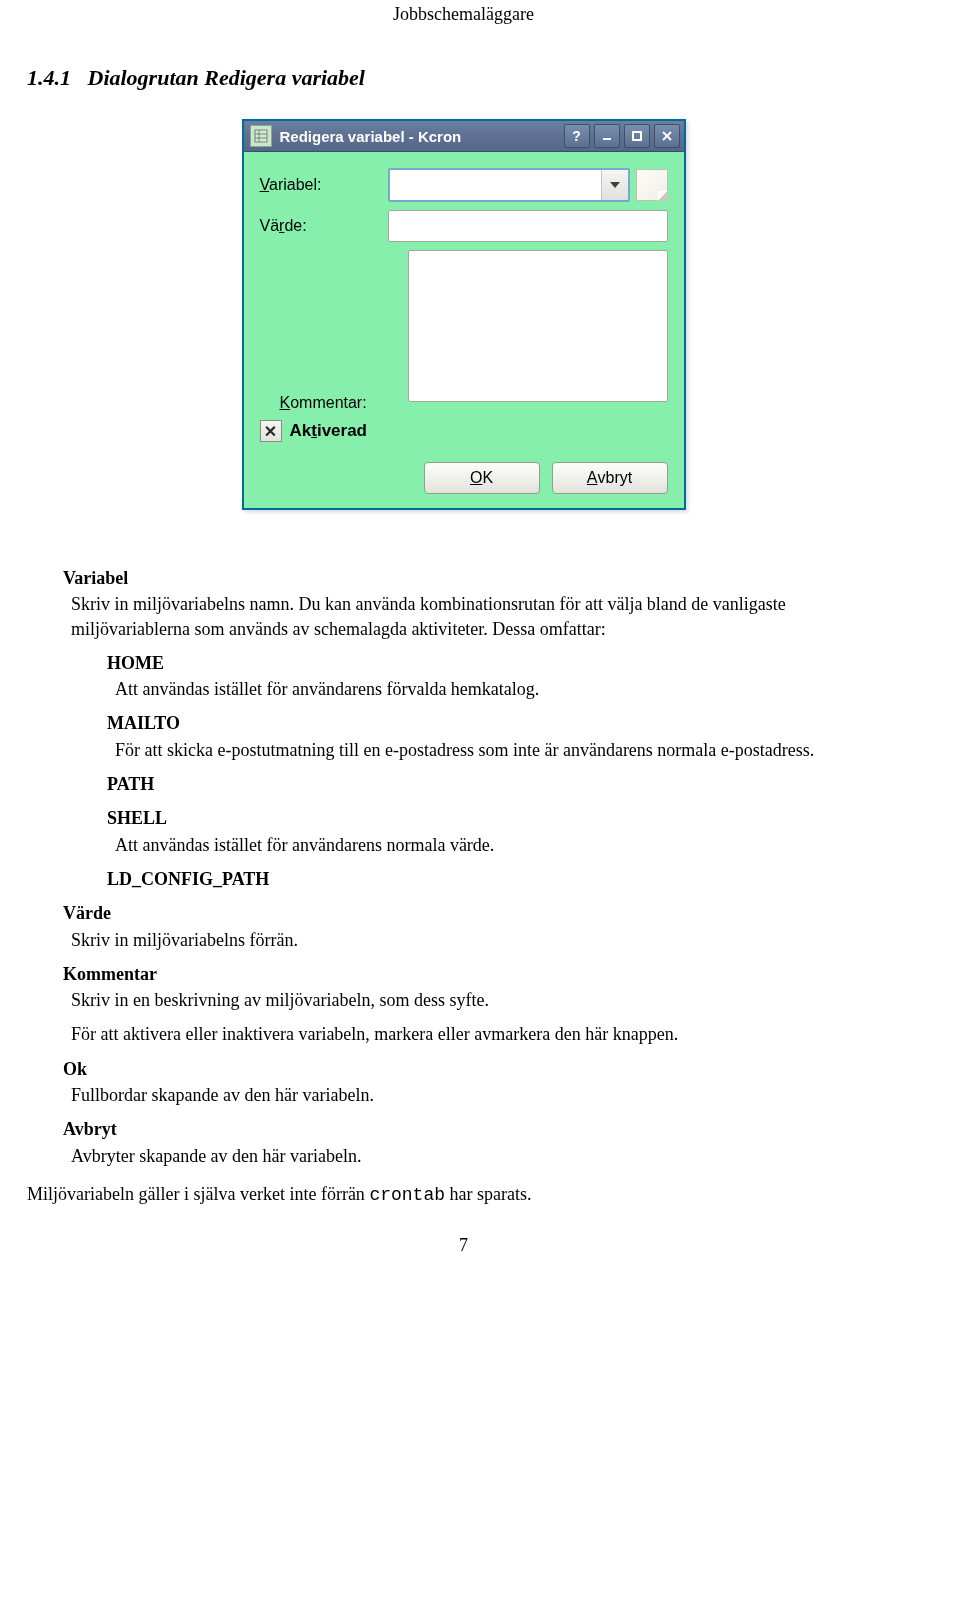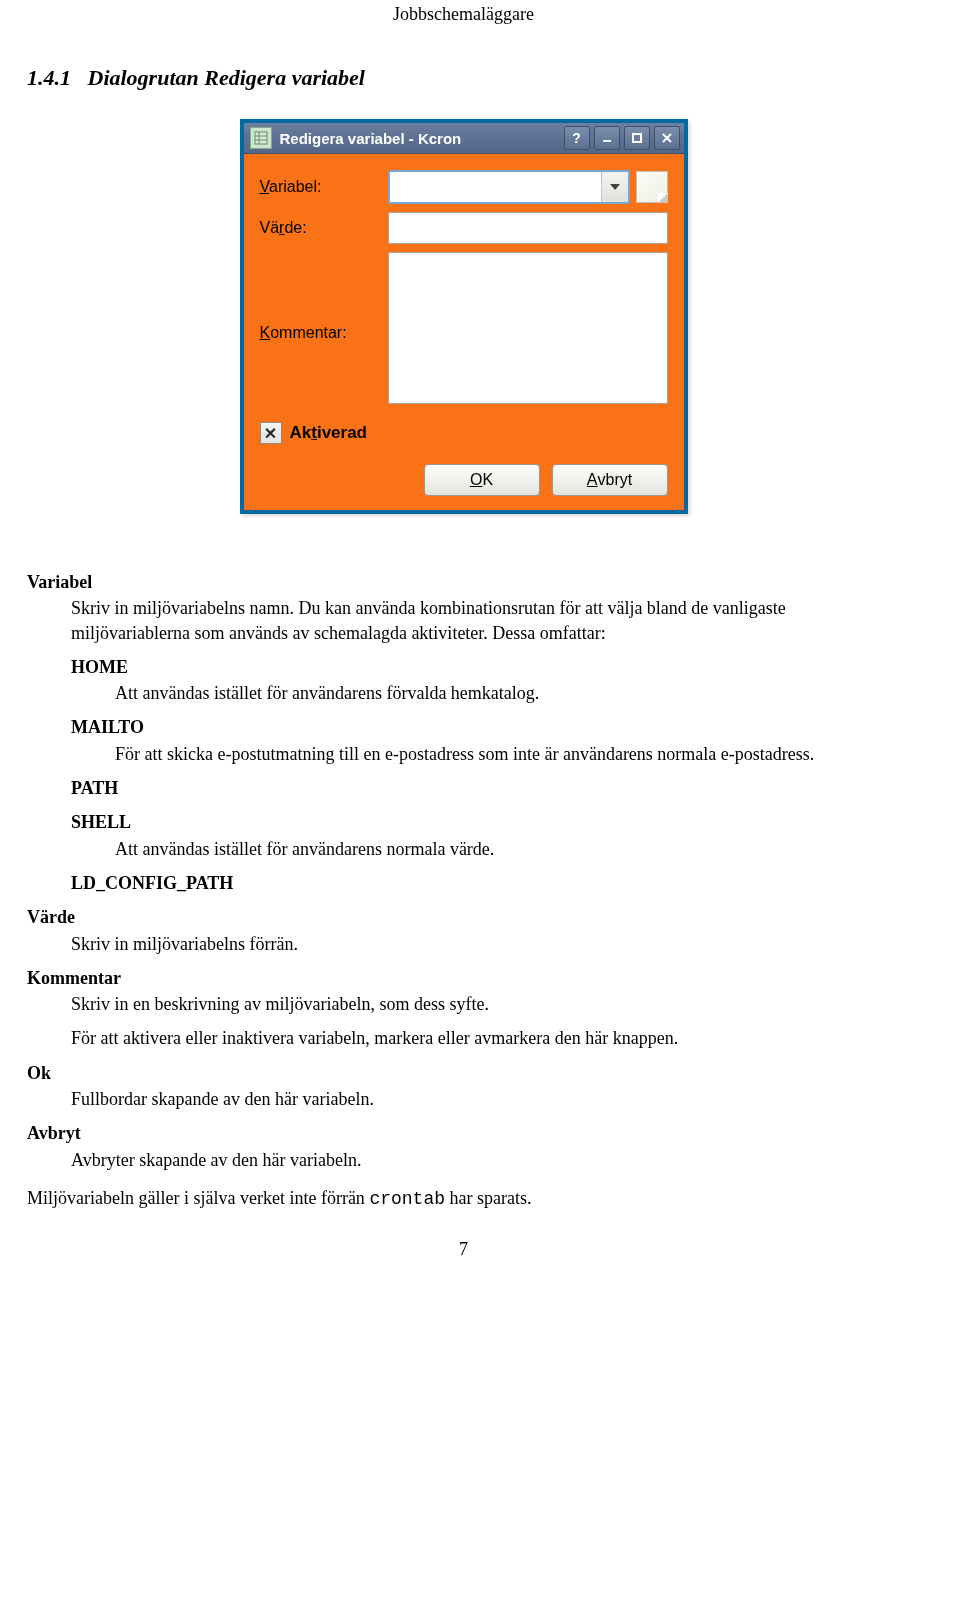--- a/index.html
+++ b/index.html
@@ -27,22 +27,22 @@
     font-style: italic;
   }
   
   .dialog-wrap {
     display: flex;
     justify-content: center;
     margin-bottom: 56px;
   }
   .win {
     width: 440px;
-    border: 4px solid #0369a1;
-    background: #f97316;
+    border: 2px solid #0369a1;
+    background: #86efac;
     box-shadow: 2px 2px 4px rgba(0,0,0,.15);
   }
   .titlebar {
     display: flex;
     align-items: center;
     height: 30px;
     background: linear-gradient(#6b7fa0, #5f7293 45%, #546788);
     color: #fff;
     font-family: Arial, sans-serif;
     font-size: 15px;
@@ -115,21 +115,21 @@
     width: 10px; height: 10px;
     background: linear-gradient(135deg,#fff 0 50%,#c9c9bf 50% 100%);
   }
   .tinput {
     flex: 1;
     height: 30px;
     border: 1px solid #a6a6a0;
     background: #fff;
     border-radius: 2px;
   }
-  .tarea-row { align-items: center; }
+  .tarea-row { align-items: flex-end; margin-left: 20px; }
   .tarea {
     flex: 1; height: 150px;
     border: 1px solid #a6a6a0;
     background: #fff;
     border-radius: 2px;
     margin-bottom: 10px;
   }
   .chkrow {
     display: flex;
     align-items: center;
@@ -157,21 +157,21 @@
     background: linear-gradient(#fdfdfb,#e3e3dd);
     display: flex; align-items: center; justify-content: center;
     font-family: Arial, sans-serif;
     font-size: 16px;
   }
   .btn.ok { font-style: normal; }
   .btn .ul { text-decoration: underline; }
   
   .body-text { font-size: 18px; line-height: 1.35; }
   dl { margin: 0; }
-  dt { font-weight: bold; margin-top: 10px; }
+  dt { font-weight: bold; margin-top: 10px; margin-left: 36px; }
   dd { margin: 2px 0 10px 44px; }
   dl.nested { margin-left: 44px; margin-top: 10px; }
   dl.nested dd { margin-left: 44px; }
   p.trailer { margin: 14px 0; }
   .mono { font-family: "Courier New", monospace; }
   .pagenum { text-align: center; font-size: 18px; margin-top: 28px; }
 </style>
 </head>
 <body>
 

